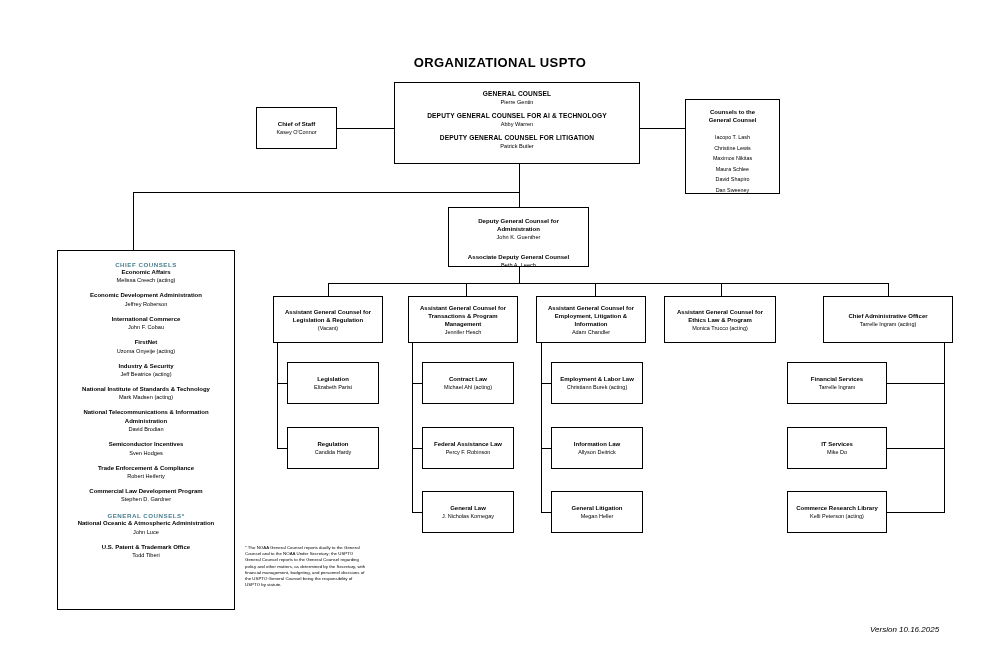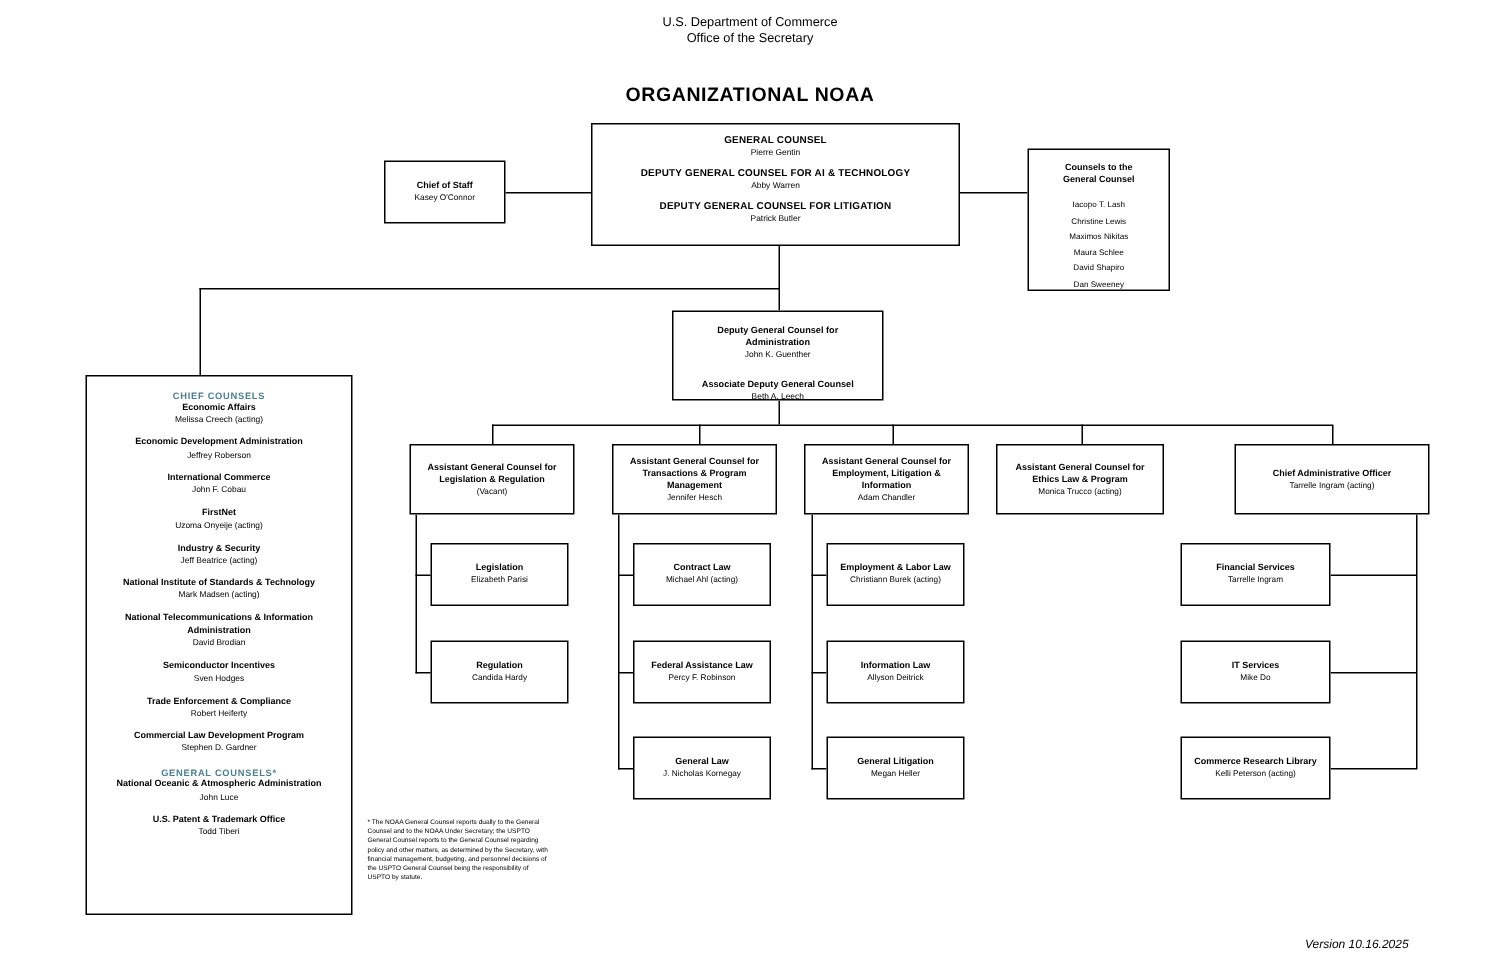--- a/index.html
+++ b/index.html
@@ -96,23 +96,21 @@
   #dep-admin { padding-top: 9px; }
   #dep-admin .ttl { font-size: 6.1px; font-weight: bold; line-height: 8px; }
   #dep-admin .nm  { font-size: 5.6px; line-height: 9px; }
   #dep-admin .grp2 { margin-top: 11px; }
 </style>
 </head>
 <body>
 
 <div id="page">
 
-  <div class="hdr hdr-line" style="top:9px;">U.S. Department of Commerce</div>
-  <div class="hdr hdr-line" style="top:20px;">Office of the Secretary</div>
-  <div class="hdr hdr-title" style="top:55px;">ORGANIZATIONAL NOAA</div>
+  <div class="hdr hdr-title" style="top:55px;">ORGANIZATIONAL USPTO</div>
 
   <div class="ln lh" style="left:337px; top:128px; width:57px;"></div>
 
   <div class="ln lh" style="left:640px; top:128px; width:45px;"></div>
 
   <div class="ln lv" style="left:519px; top:163px; height:44px;"></div>
 
   <div class="ln lh" style="left:133px; top:192px; width:387px;"></div>
   <div class="ln lv" style="left:133px; top:192px; height:58px;"></div>
 

